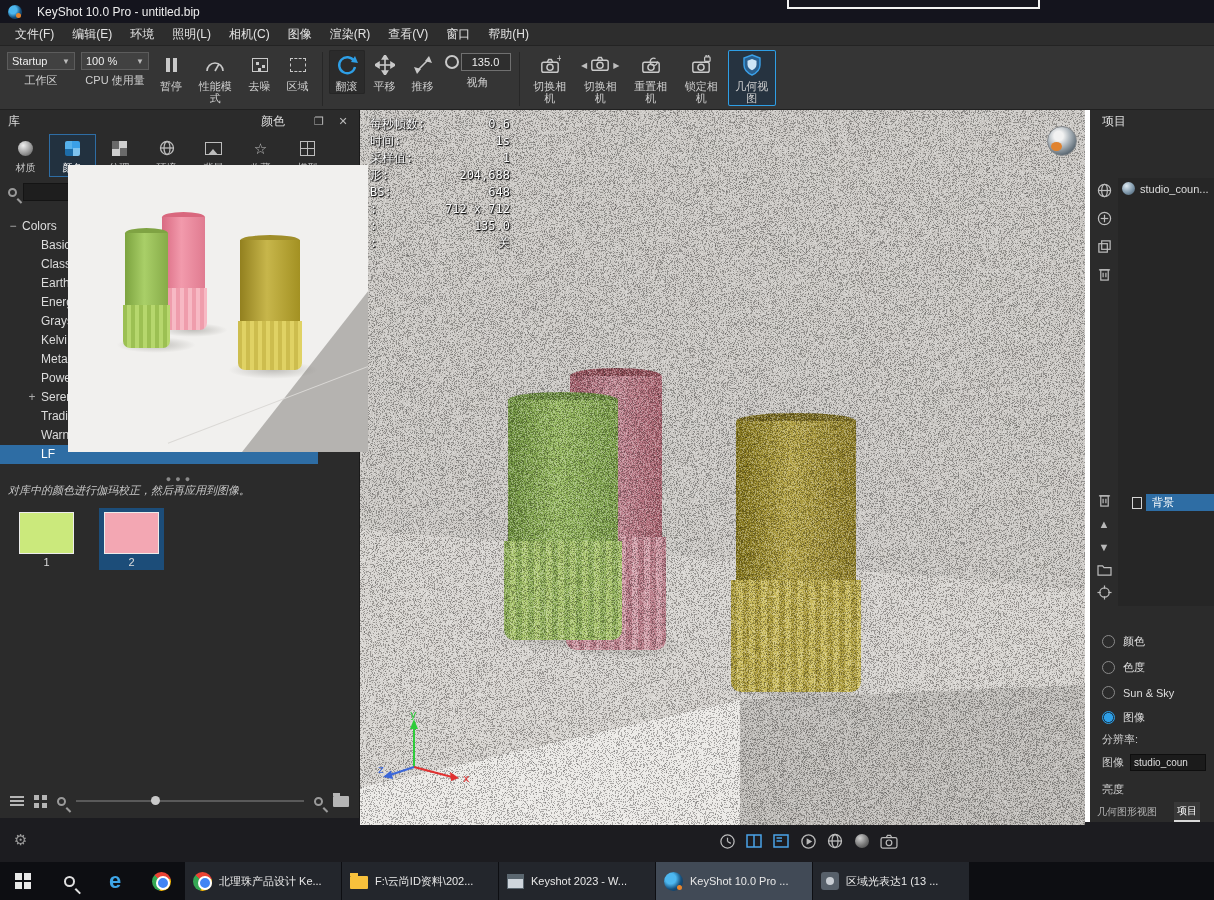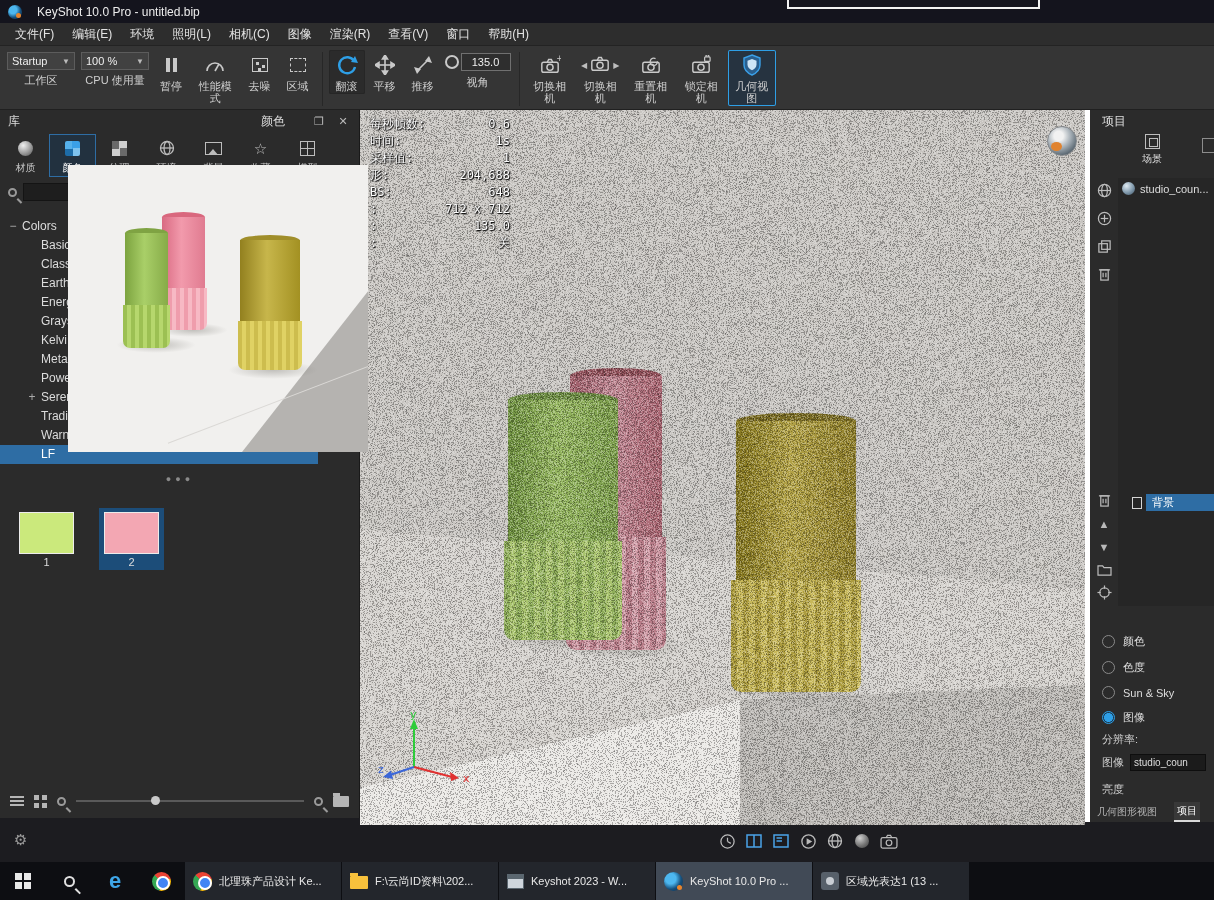--- a/index.html
+++ b/index.html
@@ -510,20 +510,21 @@
     <div class="tree-row child">
         <span class="prefix"></span>
         <span>Warn</span>
       </div>
     <div class="tree-row child selected">
         <span class="prefix"></span>
         <span>LF</span>
       </div>
   </div>
   <div class="dots">●●●</div>
+  <div class="note">对库中的颜色进行伽玛校正，然后再应用到图像。</div>
   <div class="swatches">
     <div class="swatch-cell">
       <span class="swatch" style="background: rgb(203, 233, 124);"></span>
       <span class="swatch-label">1</span>
     </div>
     <div class="swatch-cell selected">
       <span class="swatch" style="background: rgb(243, 167, 179);"></span>
       <span class="swatch-label">2</span>
     </div>
   </div>
@@ -636,27 +637,20 @@
     <span class="cap py-cap"></span>
       <span class="body py-body"></span>
       <span class="ribs py-ribs"></span>
   </div>
 </div>
 
 <div id="project">
   <div class="proj-header">
     <span>项目</span>
   </div>
-  <div class="proj-tabs">
-    <div class="proj-tab">
-      <span class="cube-ic"></span>
-      <span>场景</span>
-    </div>
-    <span class="proj-tab-clip"></span>
-  </div>
   <div class="icol icol-1">
     <span class="pi">
       <svg width="15" height="15" viewBox="0 0 16 16" class="globe-svg">
           <circle cx="8" cy="8" r="6.5"></circle>
           <ellipse cx="8" cy="8" rx="3" ry="6.5"></ellipse>
           <line x1="1.5" y1="8" x2="14.5" y2="8"></line>
         </svg>
     </span>
     <span class="pi">
       <svg width="15" height="15" viewBox="0 0 16 16" class="globe-svg">

